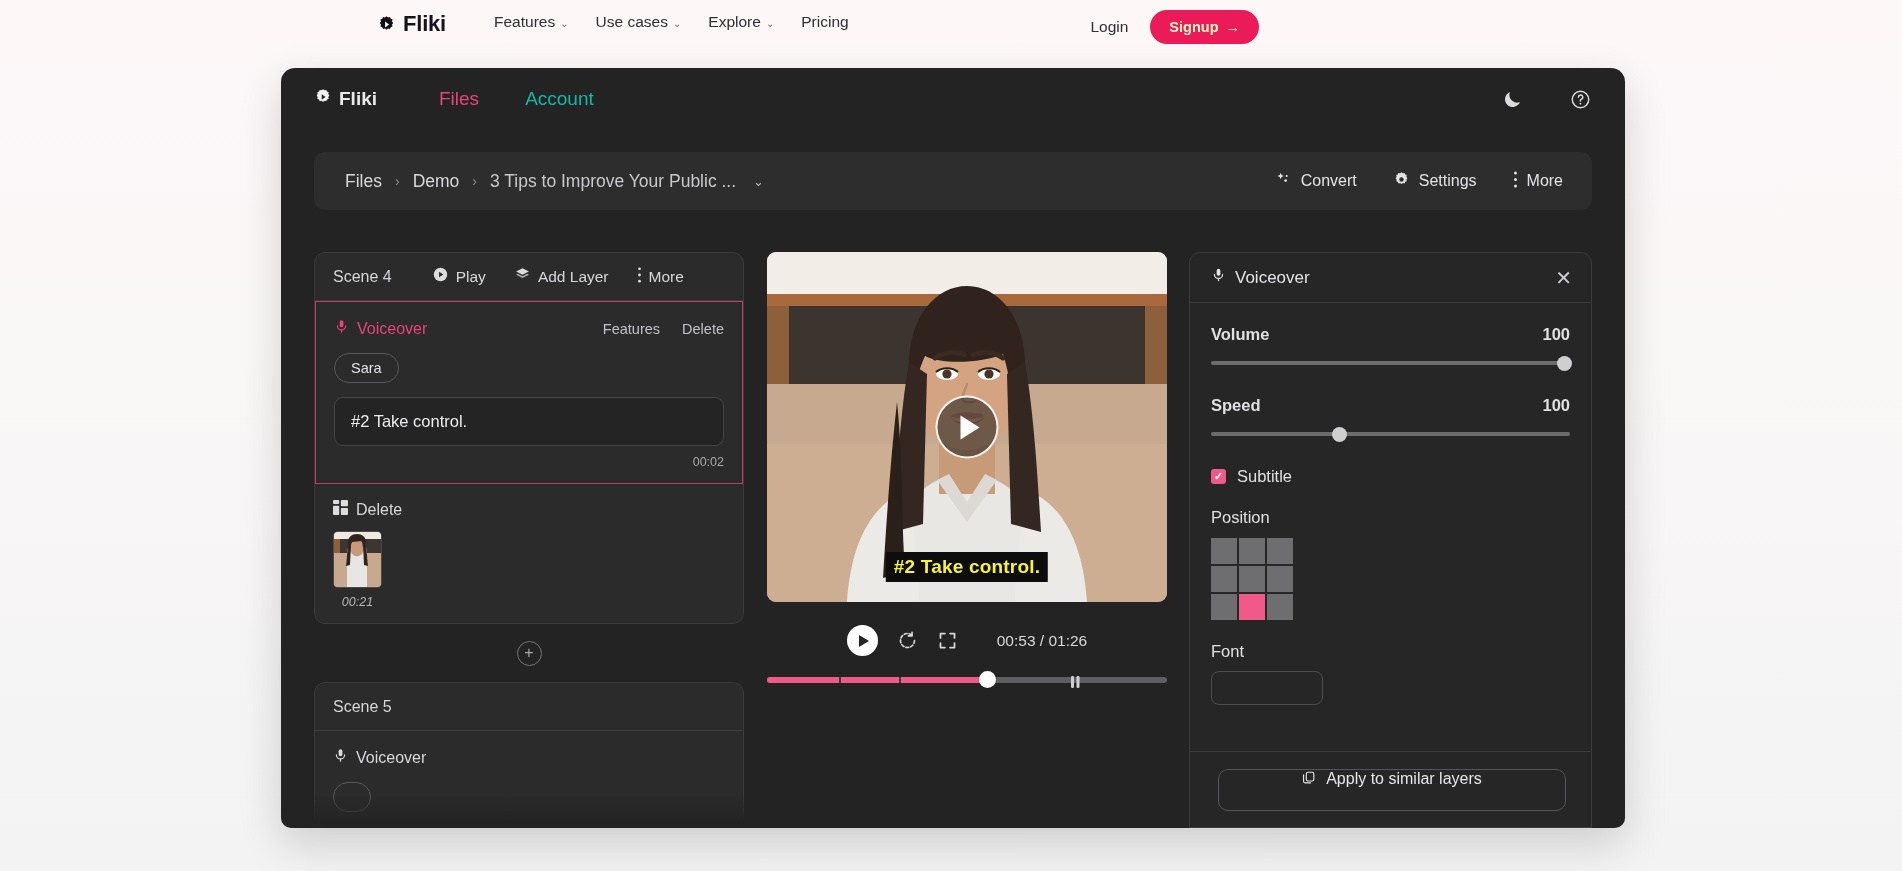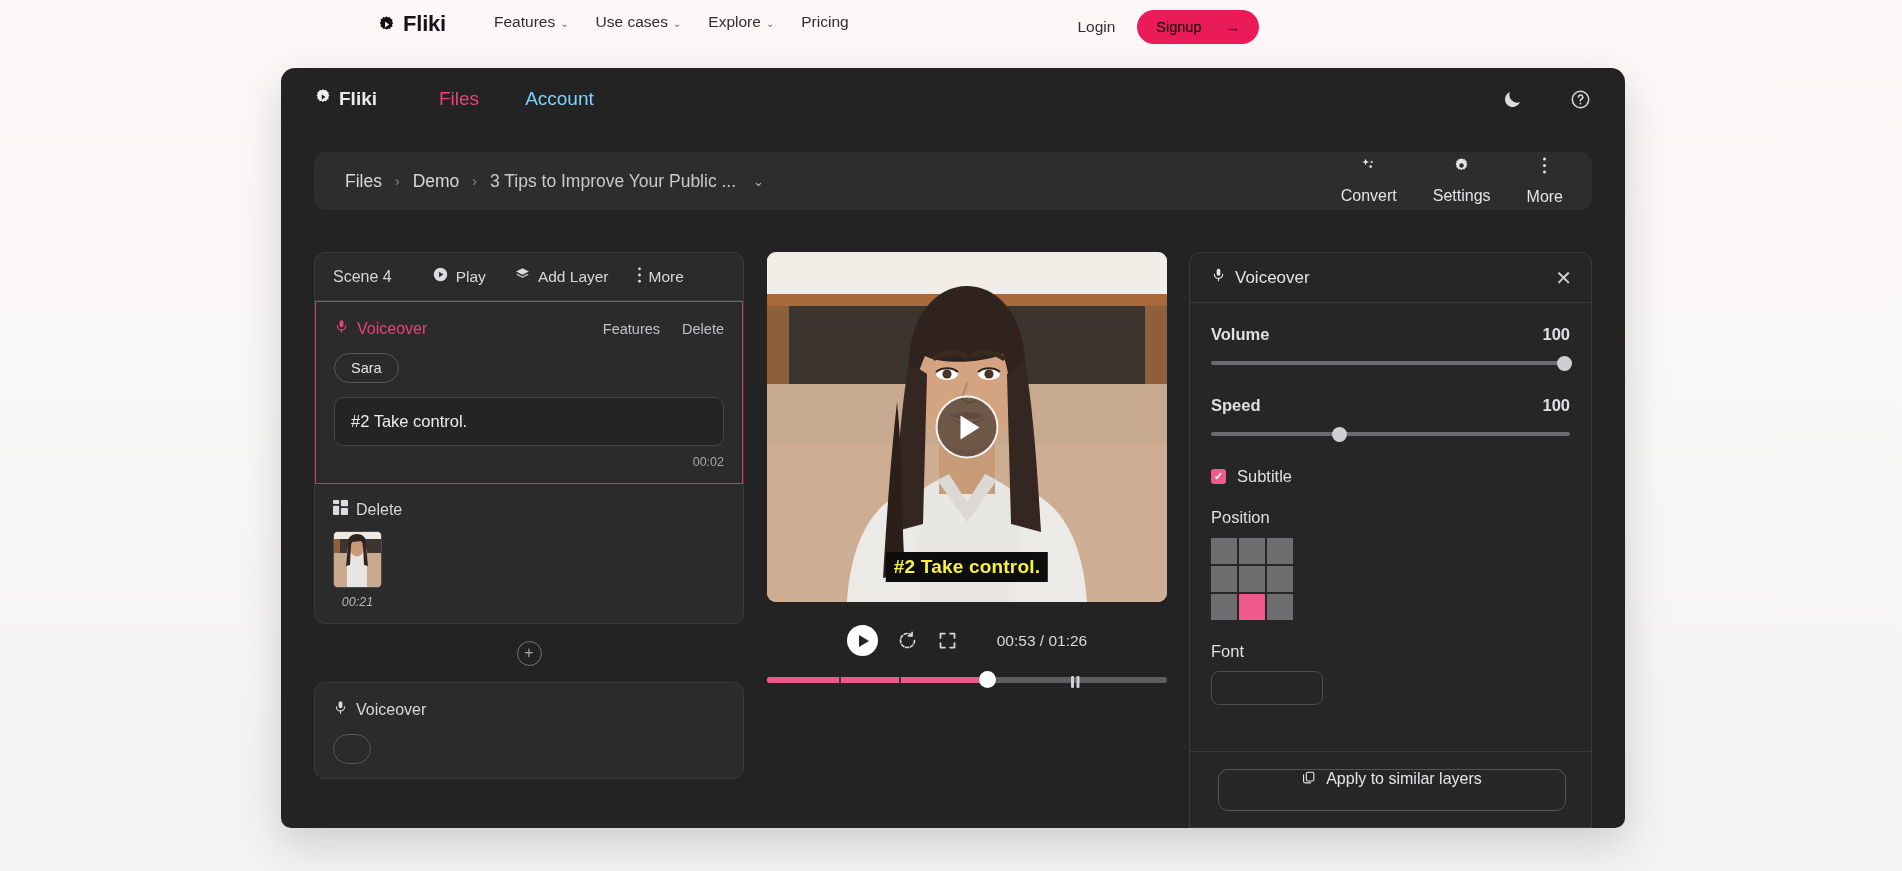--- a/index.html
+++ b/index.html
@@ -37,23 +37,23 @@
     font-size: 15.5px; color: #2e2e33; display: flex; align-items: center; gap: 5px;
     cursor: pointer;
   }
   .caret { font-size: 10px; color: #6c6c72; position: relative; top: 1px; }
   .nav-right {
     position: absolute; right: 643px; top: 10px;
     display: flex; align-items: center; gap: 22px;
   }
   .login-link { font-size: 15.5px; color: #2e2e33; cursor: pointer; }
   .signup-btn {
-    background: #eb1b59; color: #000000; border: none; border-radius: 999px;
-    font-size: 14.5px; font-weight: 400; padding: 9px 19px;
-    display: flex; align-items: center; gap: 24px; cursor: pointer;
+    background: #eb1b59; color: #fef9c3; border: none; border-radius: 999px;
+    font-size: 14.5px; font-weight: 700; padding: 9px 19px;
+    display: flex; align-items: center; gap: 7px; cursor: pointer;
     font-family: "Liberation Sans", sans-serif;
   }
 
   
   .app-window {
     position: absolute; left: 281px; top: 68px;
     width: 1344px; height: 760px;
     background: #232323;
     border-radius: 14px 14px 10px 10px;
     box-shadow: 0 16px 44px rgba(0,0,0,0.16);
@@ -63,21 +63,21 @@
     position: relative; height: 62px;
     display: flex; align-items: center;
   }
   .app-brand {
     position: absolute; left: 33px; display: flex; align-items: center; gap: 7px;
   }
   .app-brand-name { font-size: 19px; font-weight: 600; color: #e9e9ea; }
   .app-tabs {
     position: absolute; left: 158px; display: flex; align-items: center; gap: 46px;
   }
-  .app-tab { font-size: 19px; color: #7dd3fc; cursor: pointer; }
+  .app-tab { font-size: 19px; color: #14b8a6; cursor: pointer; }
   .app-tab.active { color: #e8437a; }
   .app-header-icons {
     position: absolute; right: 34px; display: flex; align-items: center; gap: 47px;
   }
   .hicon { width: 21px; height: 21px; cursor: pointer; display: block; }
 
   
   .crumbbar {
     position: absolute; left: 33px; top: 84px;
     width: 1278px; height: 58px;
@@ -87,21 +87,21 @@
   .crumbs { position: absolute; left: 31px; display: flex; align-items: center; gap: 13px; }
   .crumb { font-size: 17.5px; color: #d8d8da; cursor: pointer; white-space: nowrap; }
   .crumb.dim { color: #c9c9cc; }
   .crumb-sep { font-size: 14px; color: #8d8d92; }
   .crumb-caret { font-size: 13px; color: #b9b9bd; margin-left: 4px; cursor: pointer; }
   .crumb-actions {
     position: absolute; right: 29px; display: flex; align-items: center; gap: 36px;
   }
   .cr-act {
     display: flex; align-items: center; gap: 9px;
-    font-size: 16px; color: #e3e3e5; cursor: pointer; flex-direction: column;
+    font-size: 16px; color: #e3e3e5; cursor: pointer;
   }
 
   
   .main {
     position: absolute; left: 0; top: 158px;
     width: 1344px; height: 602px;
   }
 
   
   .left-col {
@@ -515,20 +515,23 @@
           </div>
         </div>
 
         <div class="add-scene-row">
           <div class="add-circle">
             <span class="add-plus">+</span>
           </div>
         </div>
 
         <div class="scene-card">
+          <div class="scene-head">
+            <span class="scene-title">Scene 5</span>
+          </div>
           <div class="layer-block">
             <div class="layer-row">
               <span class="layer-name">
                 <span>
                   <svg width="15" height="17" viewBox="0 0 24 24" aria-hidden="true">
                     <rect x="9" y="2" width="6" height="11" rx="3" fill="#dcdcde"></rect>
                     <path d="M5.5 11a6.5 6.5 0 0 0 13 0" fill="none" stroke="#dcdcde" stroke-width="1.9" stroke-linecap="round"></path>
                     <path d="M12 17.6V21" stroke="#dcdcde" stroke-width="1.9" stroke-linecap="round"></path>
                   </svg>
                 </span>

